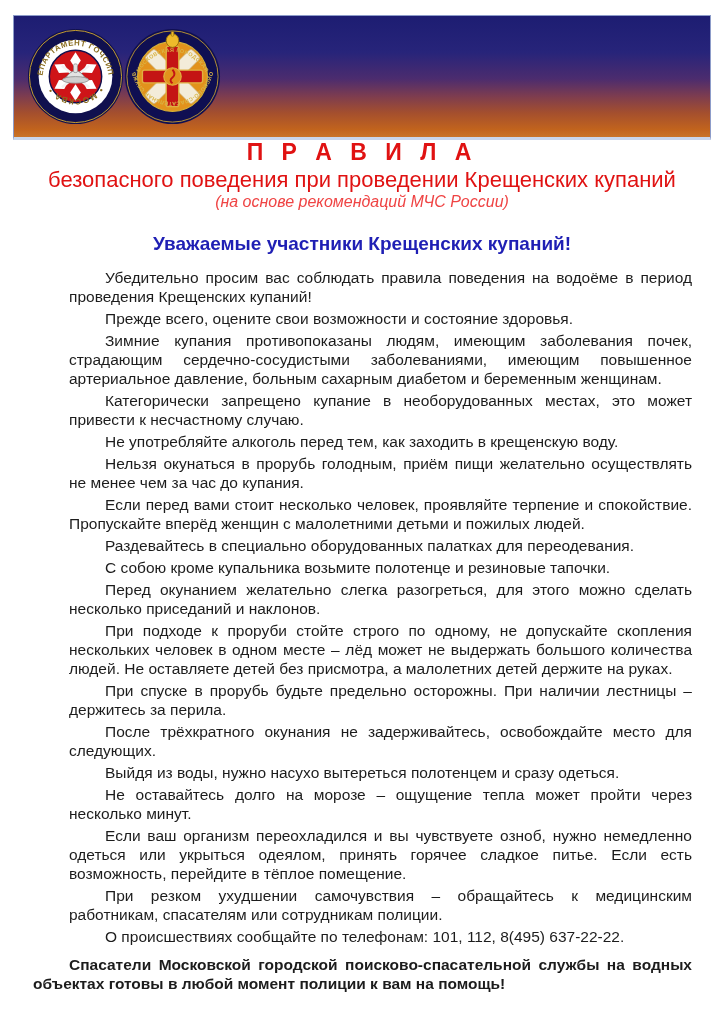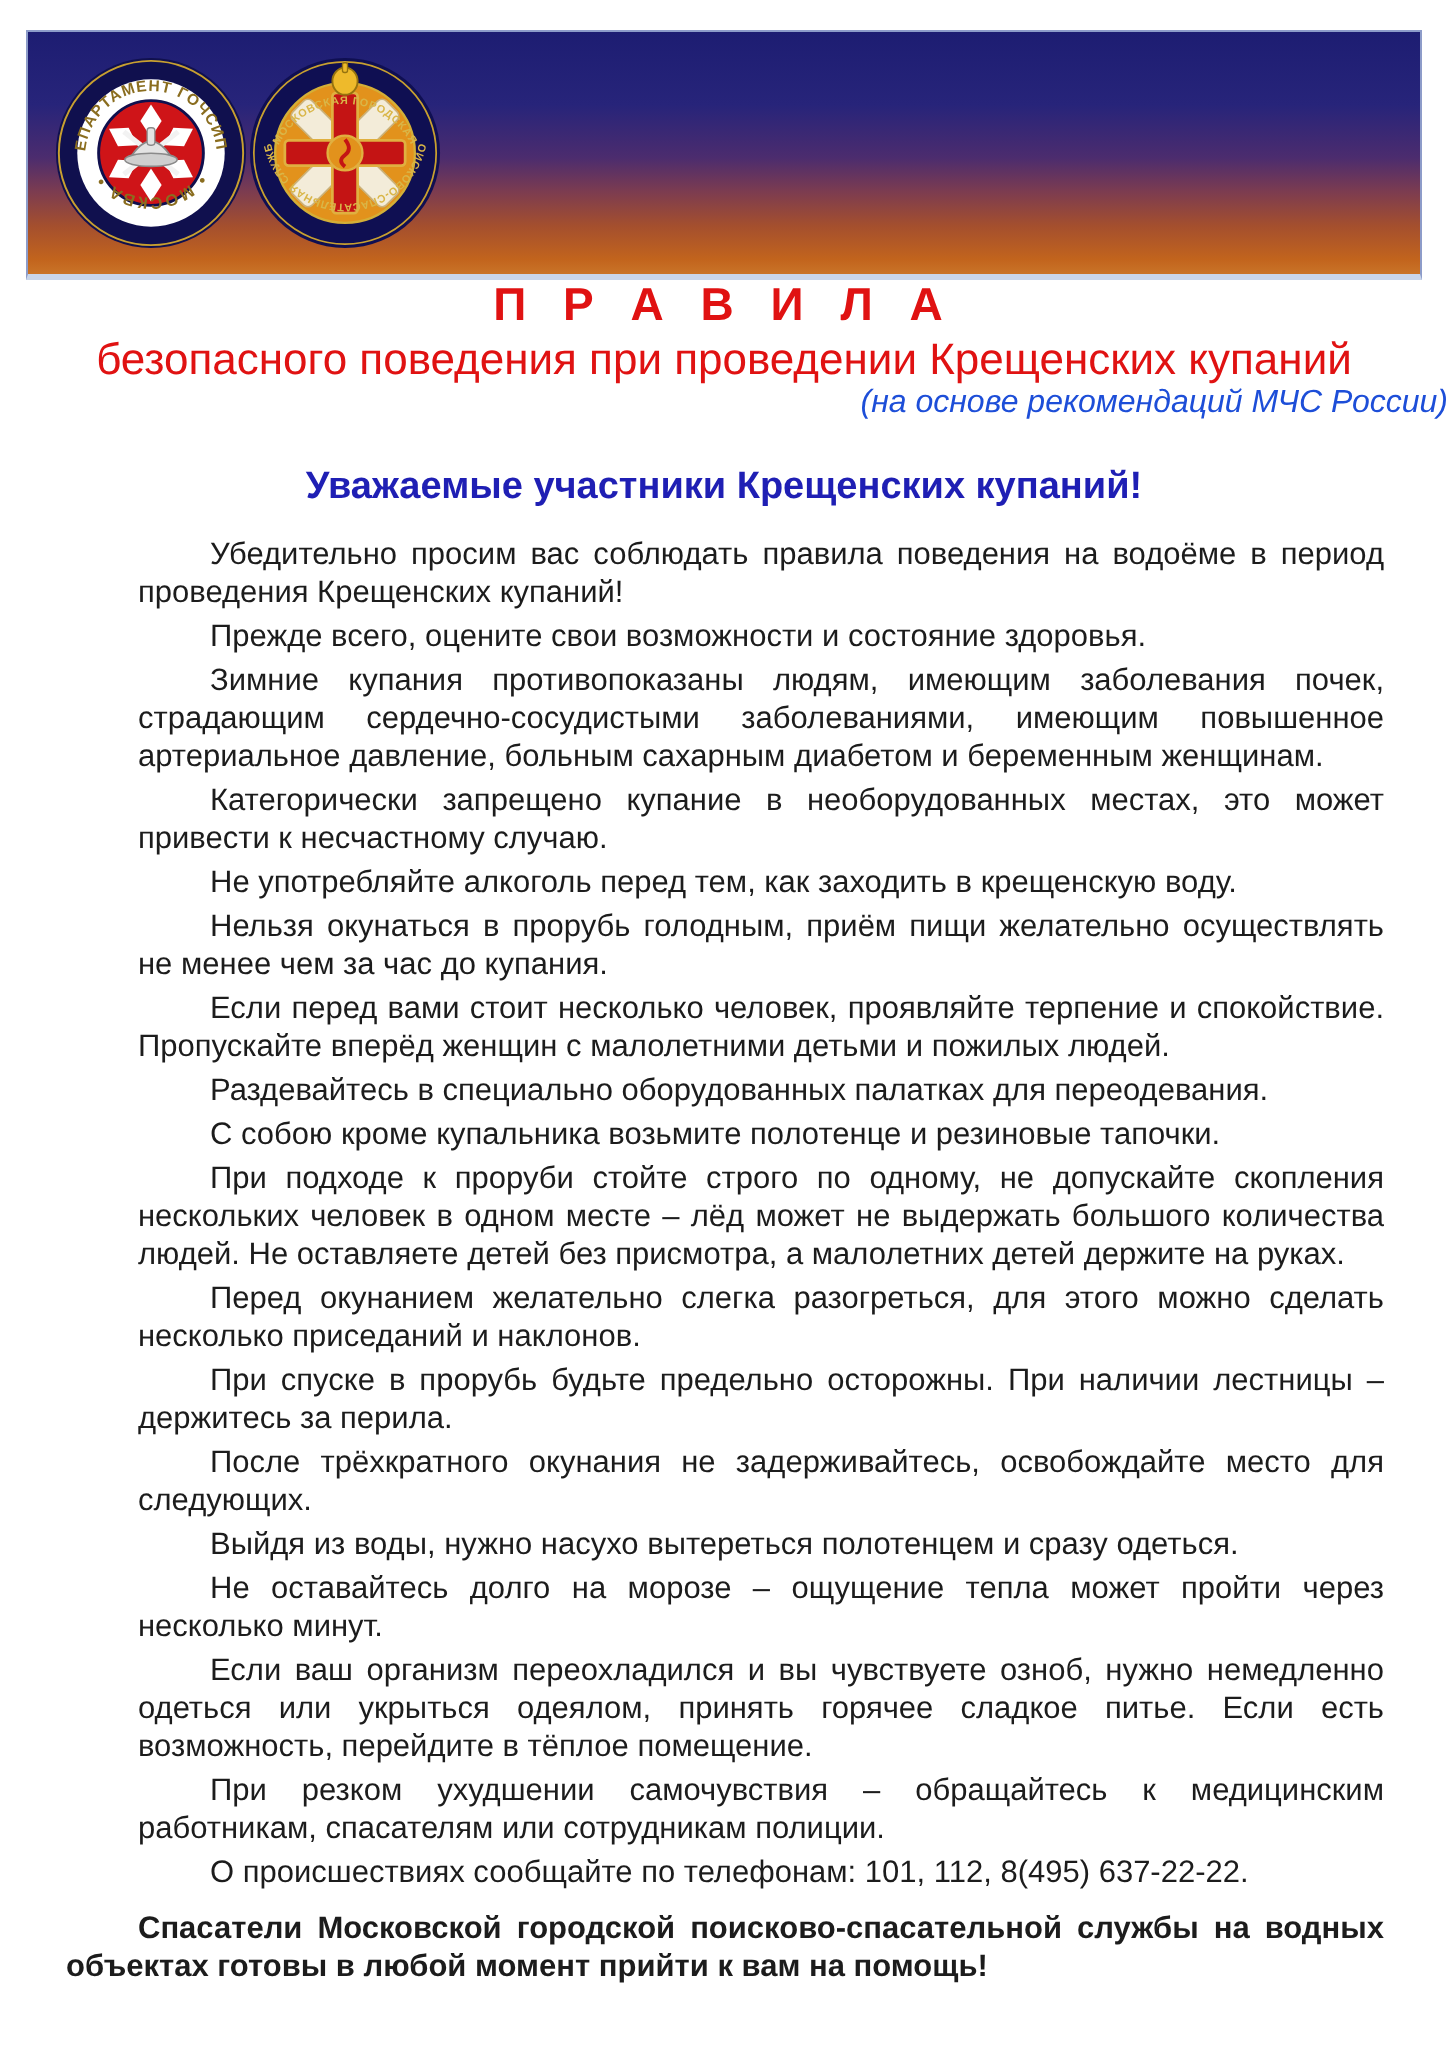--- a/index.html
+++ b/index.html
@@ -42,22 +42,22 @@
   
   .title-rules{
     text-align:center;color:var(--accent-red);
     font-weight:bold;font-size:23px;line-height:24px;letter-spacing:6px;
   }
   .subtitle{
     margin-top:4px;text-align:center;color:var(--accent-red);
     font-weight:normal;font-size:22px;line-height:24px;
   }
   .note{
-    text-align:right;font-style:italic;font-size:16px;line-height:19px;
-    color:#1d4ed8;
+    text-align:center;font-style:italic;font-size:16px;line-height:19px;
+    color:#ef4444;
   }
   .greeting{
     margin-top:22px;text-align:center;color:var(--accent-blue);
     font-weight:bold;font-size:19px;line-height:22px;
   }
   
   .body-text{margin-top:13px;padding-left:36px;}
   .para{
     font-size:15.5px;line-height:19px;text-align:justify;
     margin:0 32px 3px 33px;text-indent:36px;color:var(--text-dark);
@@ -154,24 +154,24 @@
 <div class="body-text">
     <p class="para">Убедительно просим вас соблюдать правила поведения на водоёме в период проведения Крещенских купаний!</p>
     <p class="para">Прежде всего, оцените свои возможности и состояние здоровья.</p>
     <p class="para">Зимние купания противопоказаны людям, имеющим заболевания почек, страдающим сердечно-сосудистыми заболеваниями, имеющим повышенное артериальное давление, больным сахарным диабетом и беременным женщинам.</p>
     <p class="para">Категорически запрещено купание в необорудованных местах, это может привести к несчастному случаю.</p>
     <p class="para">Не употребляйте алкоголь перед тем, как заходить в крещенскую воду.</p>
     <p class="para">Нельзя окунаться в прорубь голодным, приём пищи желательно осуществлять не менее чем за час до купания.</p>
     <p class="para">Если перед вами стоит несколько человек, проявляйте терпение и спокойствие. Пропускайте вперёд женщин с малолетними детьми и пожилых людей.</p>
     <p class="para">Раздевайтесь в специально оборудованных палатках для переодевания.</p>
     <p class="para">С собою кроме купальника возьмите полотенце и резиновые тапочки.</p>
+    <p class="para">Перед окунанием желательно слегка разогреться, для этого можно сделать несколько приседаний и наклонов.</p>
     <p class="para">При подходе к проруби стойте строго по одному, не допускайте скопления нескольких человек в одном месте – лёд может не выдержать большого количества людей. Не оставляете детей без присмотра, а малолетних детей держите на руках.</p>
-    <p class="para">Перед окунанием желательно слегка разогреться, для этого можно сделать несколько приседаний и наклонов.</p>
     <p class="para">При спуске в прорубь будьте предельно осторожны. При наличии лестницы – держитесь за перила.</p>
     <p class="para">После трёхкратного окунания не задерживайтесь, освобождайте место для следующих.</p>
     <p class="para">Выйдя из воды, нужно насухо вытереться полотенцем и сразу одеться.</p>
     <p class="para">Не оставайтесь долго на морозе – ощущение тепла может пройти через несколько минут.</p>
     <p class="para">Если ваш организм переохладился и вы чувствуете озноб, нужно немедленно одеться или укрыться одеялом, принять горячее сладкое питье. Если есть возможность, перейдите в тёплое помещение.</p>
     <p class="para">При резком ухудшении самочувствия – обращайтесь к медицинским работникам, спасателям или сотрудникам полиции.</p>
     <p class="para">О происшествиях сообщайте по телефонам: 101, 112, 8(495) 637-22-22.</p>
   </div>
 
-<p class="para closing">Спасатели Московской городской поисково-спасательной службы на водных объектах готовы в любой момент прийти к вам на помощь!</p>
+<p class="para closing">Спасатели Московской городской поисково-спасательной службы на водных объектах готовы в любой момент полиции к вам на помощь!</p>
 
 </body></html>

